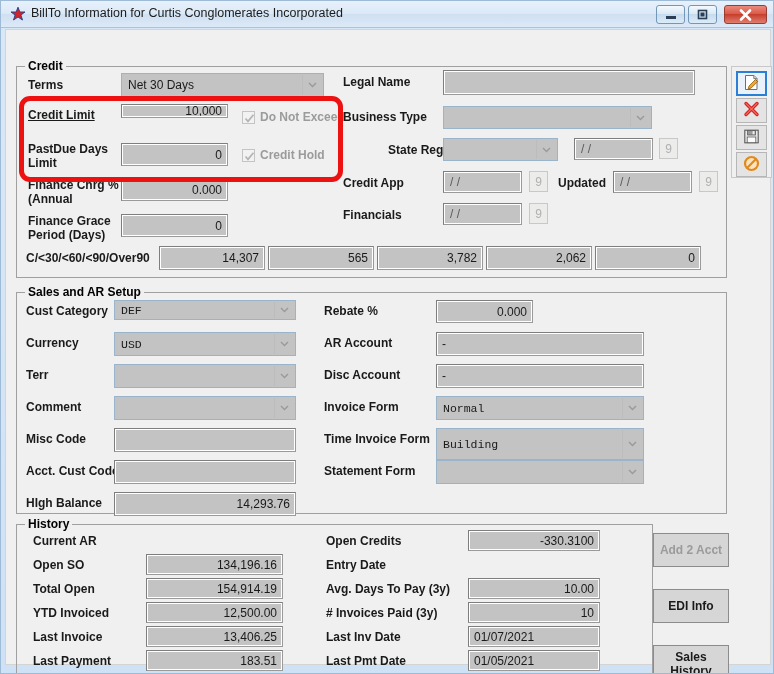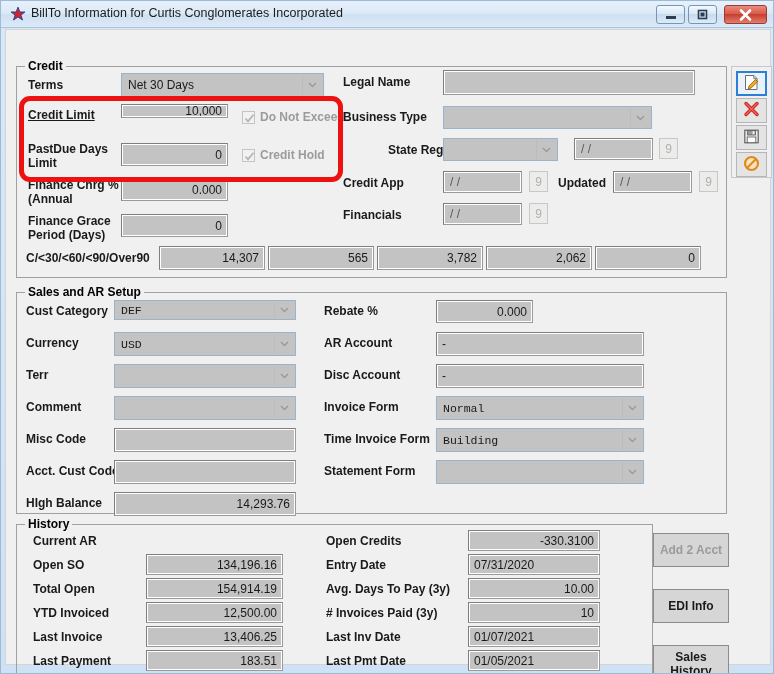--- a/index.html
+++ b/index.html
@@ -498,21 +498,21 @@
     <div class="combo mono" style="left:430px; top:366px; width:208px; height:24px;">
       <span>Normal</span>
       <span class="arrow">
         <svg width="9" height="6" viewBox="0 0 9 6">
             <path d="M1 1 L4.5 4.6 L8 1" fill="none" stroke="#9a9a9a" stroke-width="1.4"></path>
           </svg>
       </span>
     </div>
 
     <span class="lbl" style="left:318px; top:402px;">Time Invoice Form</span>
-    <div class="combo mono" style="left:430px; top:398px; width:208px; height:24px;">
+    <div class="combo mono" style="left:430px; top:398px; width:208px; height:32px;">
       <span>Building</span>
       <span class="arrow">
         <svg width="9" height="6" viewBox="0 0 9 6">
             <path d="M1 1 L4.5 4.6 L8 1" fill="none" stroke="#9a9a9a" stroke-width="1.4"></path>
           </svg>
       </span>
     </div>
 
     <span class="lbl" style="left:318px; top:434px;">Statement Form</span>
     <div class="combo mono" style="left:430px; top:430px; width:208px; height:24px;">
@@ -554,23 +554,20 @@
     <div class="fld num" style="left:140px; top:620px; width:137px; height:21px;">
       <span>183.51</span>
     </div>
 
     <span class="lbl" style="left:320px; top:504px;">Open Credits</span>
     <div class="fld num" style="left:462px; top:500px; width:132px; height:21px;">
       <span>-330.3100</span>
     </div>
 
     <span class="lbl" style="left:320px; top:528px;">Entry Date</span>
-    <div class="fld left" style="left:462px; top:524px; width:132px; height:21px;">
-      <span>07/31/2020</span>
-    </div>
 
     <span class="lbl" style="left:320px; top:552px;">Avg. Days To Pay (3y)</span>
     <div class="fld num" style="left:462px; top:548px; width:132px; height:21px;">
       <span>10.00</span>
     </div>
 
     <span class="lbl" style="left:320px; top:576px;"># Invoices Paid (3y)</span>
     <div class="fld num" style="left:462px; top:572px; width:132px; height:21px;">
       <span>10</span>
     </div>

